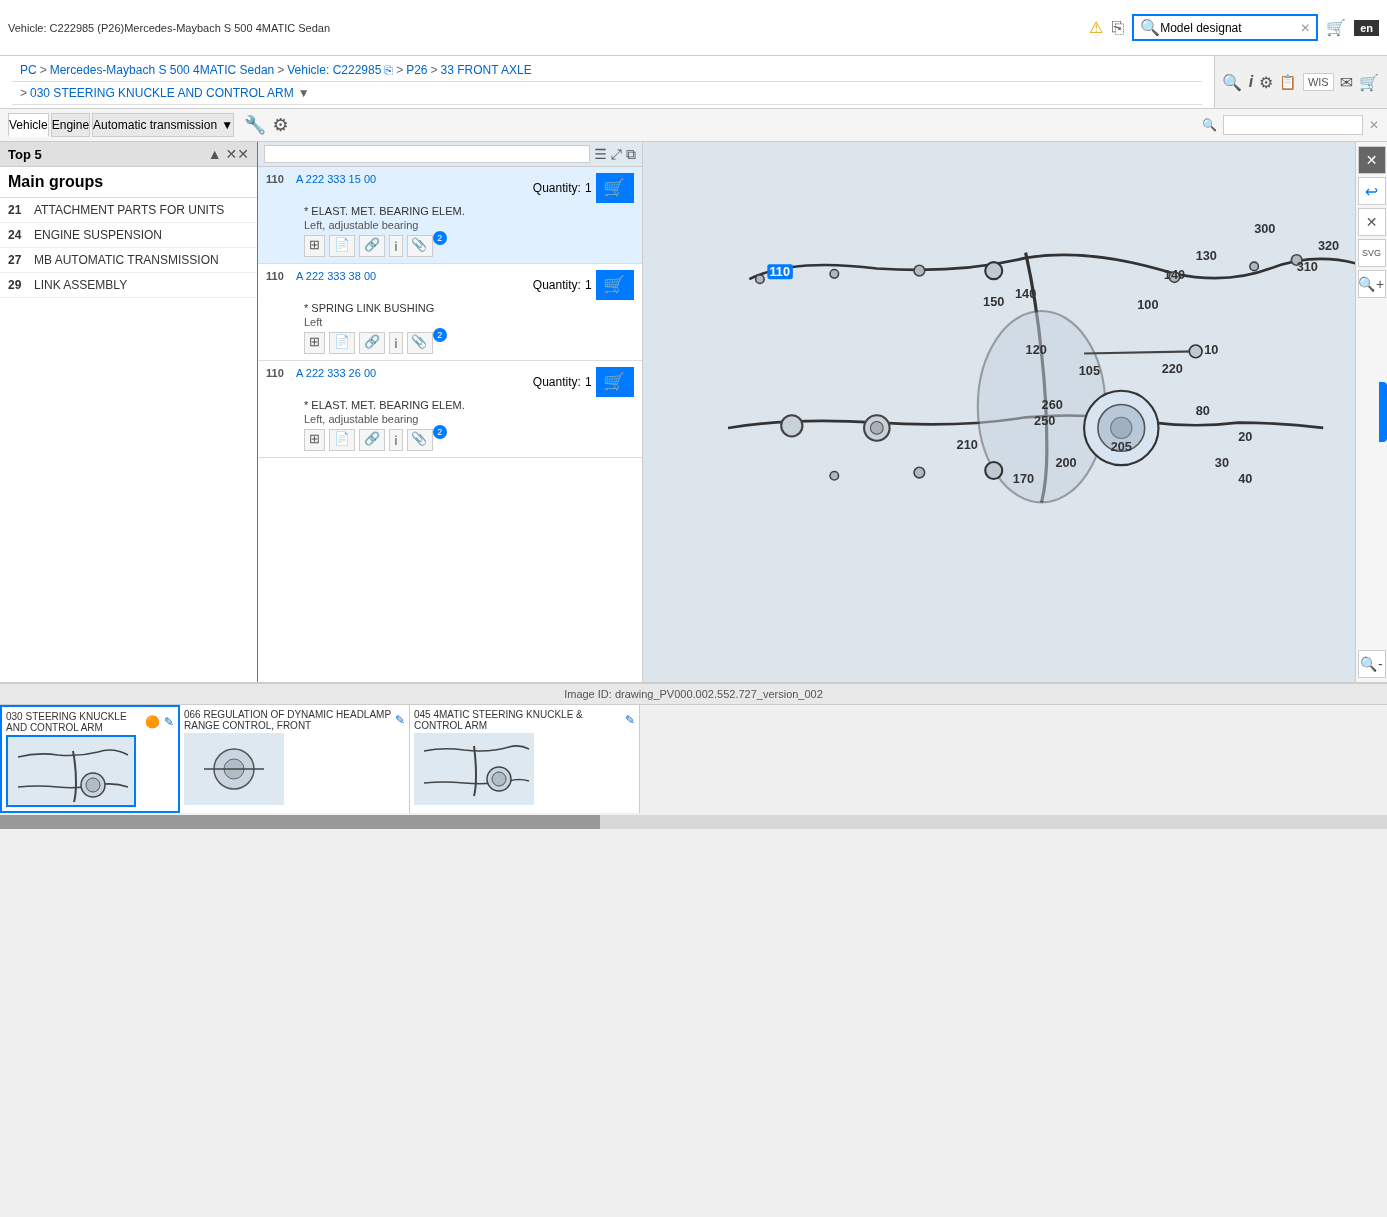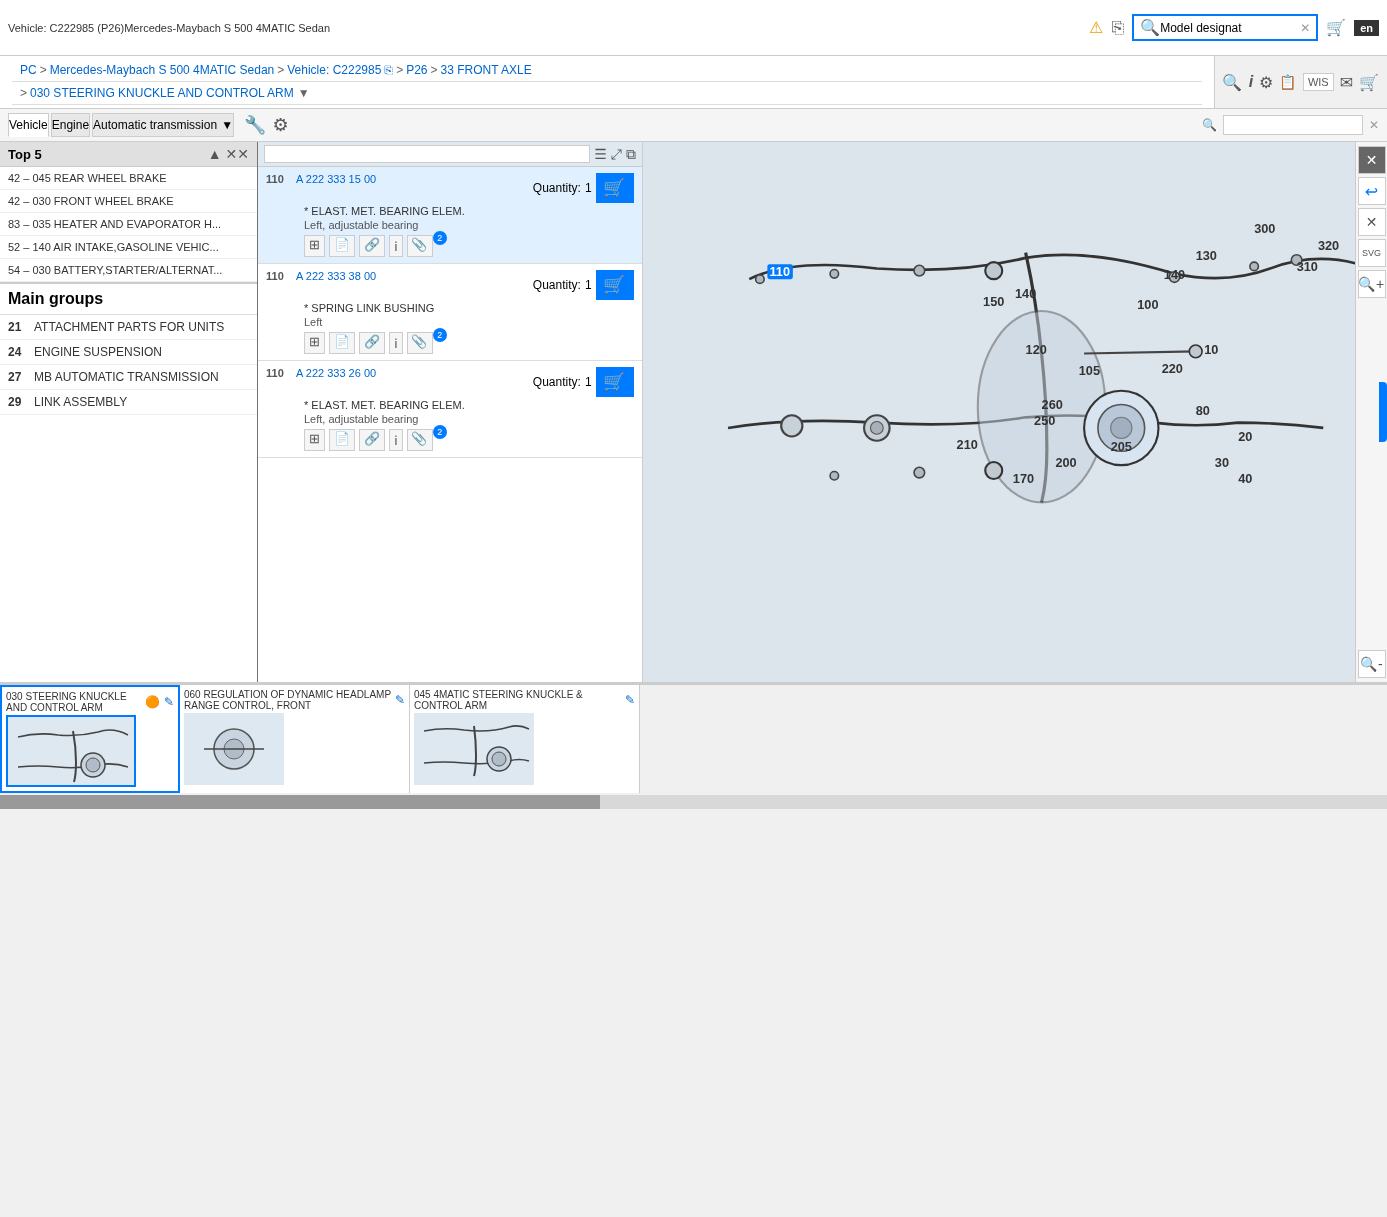--- a/index.html
+++ b/index.html
@@ -164,27 +164,20 @@
 
 <div style="display:flex; height: 540px;">
 
   <div class="sidebar">
     <div class="sidebar-header">
       <span class="sidebar-title">Top 5</span>
       <div class="sidebar-controls">
         <span class="sidebar-ctrl">▲</span>
         <span class="sidebar-ctrl">✕✕</span>
       </div>
-    </div>
-    <div class="top5-items">
-      <div class="top5-item">42 – 045 REAR WHEEL BRAKE</div>
-      <div class="top5-item">42 – 030 FRONT WHEEL BRAKE</div>
-      <div class="top5-item">83 – 035 HEATER AND EVAPORATOR H...</div>
-      <div class="top5-item">52 – 140 AIR INTAKE,GASOLINE VEHIC...</div>
-      <div class="top5-item">54 – 030 BATTERY,STARTER/ALTERNAT...</div>
     </div>
     <div class="main-groups-header">Main groups</div>
     <div>
       <div class="main-group-item">
         <span class="group-number">21</span>
         <span class="group-name">ATTACHMENT PARTS FOR UNITS</span>
         <span style="width:8px;background:#bbb;height:100%;"></span>
       </div>
       <div class="main-group-item">
         <span class="group-number">24</span>
@@ -357,20 +350,21 @@
         <text x="540" y="212" fill="#333" font-size="10" font-weight="bold">20</text>
         <text x="518" y="237" fill="#333" font-size="10" font-weight="bold">30</text>
         <text x="540" y="252" fill="#333" font-size="10" font-weight="bold">40</text>
       </g>
     </svg>
   </div>
 
 </div>
 
 <div class="bottom-section">
+  <div class="image-id">Image ID: drawing_PV000.002.552.727_version_002</div>
   <div class="thumbnails">
 
     <div class="thumbnail-item" style="border:2px solid #007bff; background:#fff; max-width:180px;">
       <div class="thumbnail-label">
         <span style="font-size:10px;">030 STEERING KNUCKLE AND CONTROL ARM</span>
         <span class="thumb-icon">🟠</span>
         <span class="thumb-edit">✎</span>
       </div>
       <div style="width:130px; height:72px; border:2px solid #007bff; background:#d8e4f0; overflow:hidden;">
         <svg width="130" height="72" viewBox="0 0 130 72">
@@ -379,21 +373,21 @@
           <path d="M10,50 Q30,48 50,50 Q70,52 90,48 Q105,45 120,50" stroke="#444" stroke-width="1.5" fill="none"></path>
           <path d="M65,14 Q68,30 68,45 Q68,58 66,65" stroke="#444" stroke-width="2" fill="none"></path>
           <circle cx="85" cy="48" r="12" stroke="#444" stroke-width="1.5" fill="#c8d4e0"></circle>
           <circle cx="85" cy="48" r="7" stroke="#555" stroke-width="1" fill="#b0bcc8"></circle>
         </svg>
       </div>
     </div>
 
     <div class="thumbnail-item" style="background:#fff; max-width:230px;">
       <div class="thumbnail-label">
-        <span style="font-size:10px;">060 REGULATION OF DYNAMIC HEADLAMP RANGE CONTROL, FRONT</span>
+        <span style="font-size:10px;">066 REGULATION OF DYNAMIC HEADLAMP RANGE CONTROL, FRONT</span>
         <span class="thumb-edit">✎</span>
       </div>
       <div style="width:100px; height:72px; background:#d8e4f0;">
         <svg width="100" height="72" viewBox="0 0 100 72">
           <rect width="100" height="72" fill="#dde8f0"></rect>
           <circle cx="50" cy="36" r="20" stroke="#555" stroke-width="1.5" fill="#c8d4e0"></circle>
           <circle cx="50" cy="36" r="10" stroke="#666" stroke-width="1" fill="#b0bcc8"></circle>
           <line x1="20" y1="36" x2="80" y2="36" stroke="#444" stroke-width="1.5"></line>
         </svg>
       </div>

